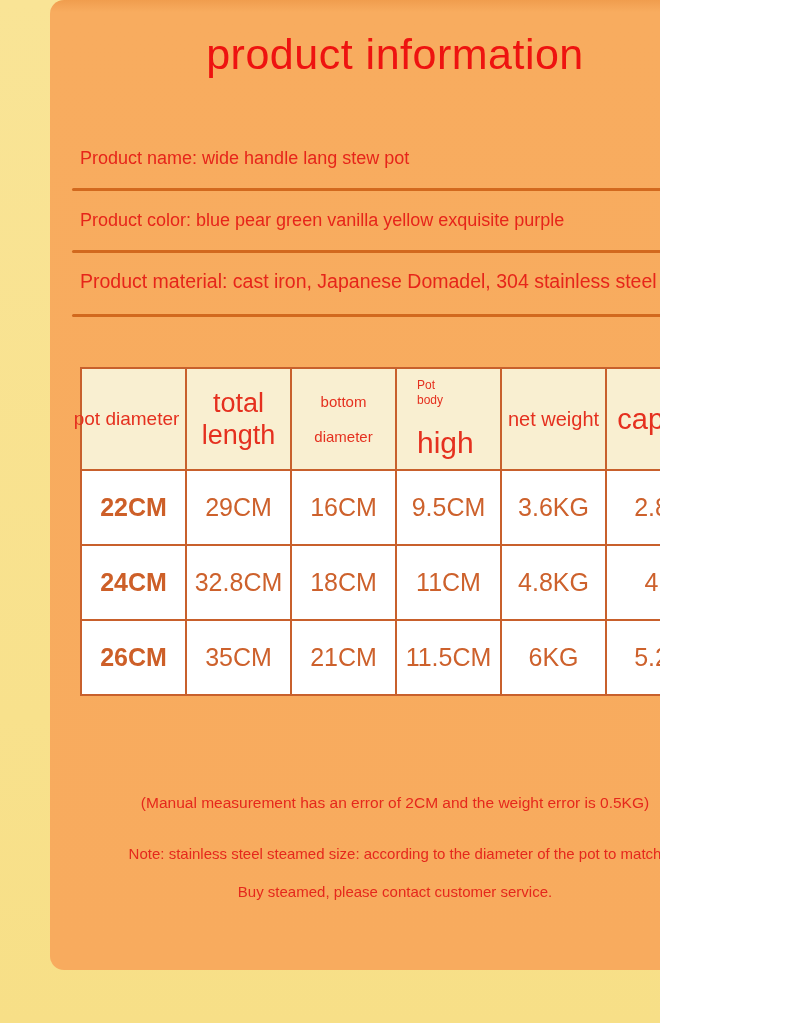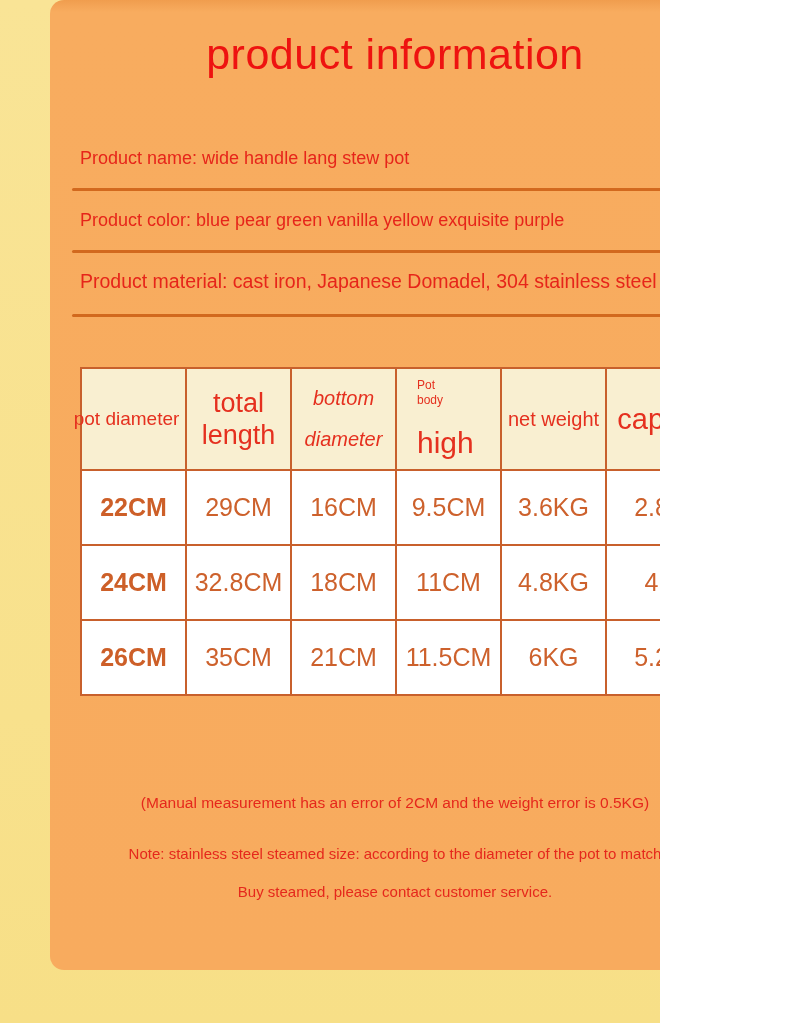--- a/index.html
+++ b/index.html
@@ -51,21 +51,21 @@
   }
   .spec-table thead th{
     background:#f9efd1;color:#e5301f;font-weight:normal;height:100px;
   }
   .spec-table tbody td{
     background:#ffffff;color:#cd612c;font-size:25px;height:73px;
   }
   .spec-table tbody td.col-first{font-weight:bold;color:#cd5f28;}
   .h-pot-diameter span{display:block;white-space:nowrap;margin-left:-14px;font-size:19px;}
   .h-total-length{font-size:27px;line-height:1.2;}
-  .h-bottom-diameter span{display:block;font-size:20px;font-style:italic;}
+  .h-bottom-diameter span{display:block;font-size:15px;}
   .h-bottom-diameter .ln-gap{margin-bottom:18px;}
   .h-pot-body{text-align:left;}
   .h-pot-body span{display:block;text-align:left;padding-left:20px;}
   .h-pot-body .sm{font-size:12px;line-height:1.25;}
   .h-pot-body .lg{font-size:30px;line-height:1.15;margin-top:18px;}
   .h-net-weight{font-size:20px;white-space:nowrap;}
   .h-capacity span{display:block;white-space:nowrap;font-size:29px;margin-right:-24px;}
 
   .note{
     position:absolute;left:0;width:100%;text-align:center;color:#e5281c;

